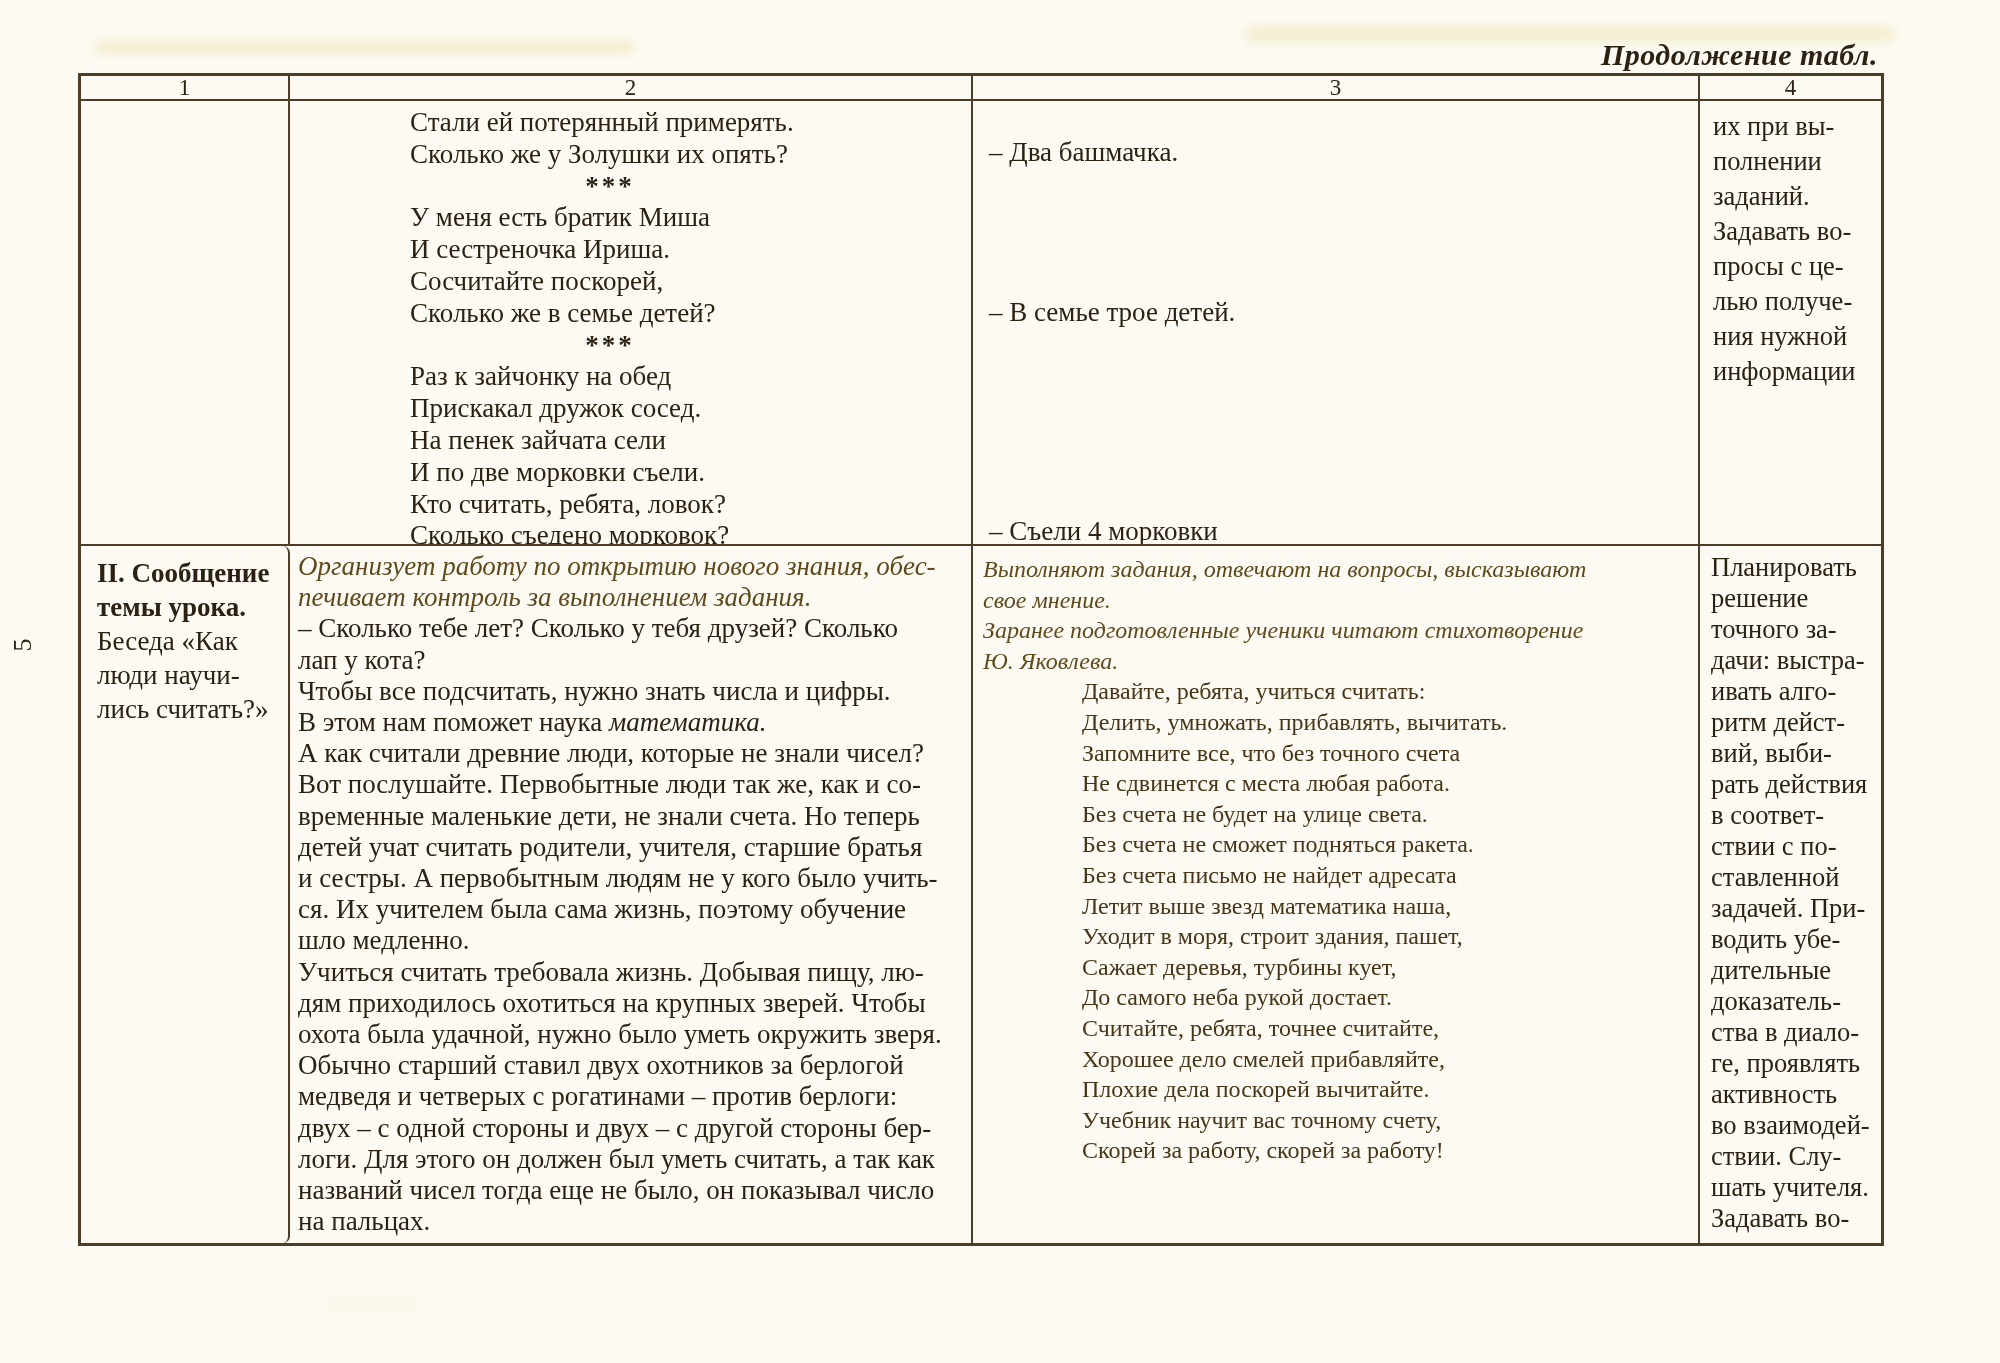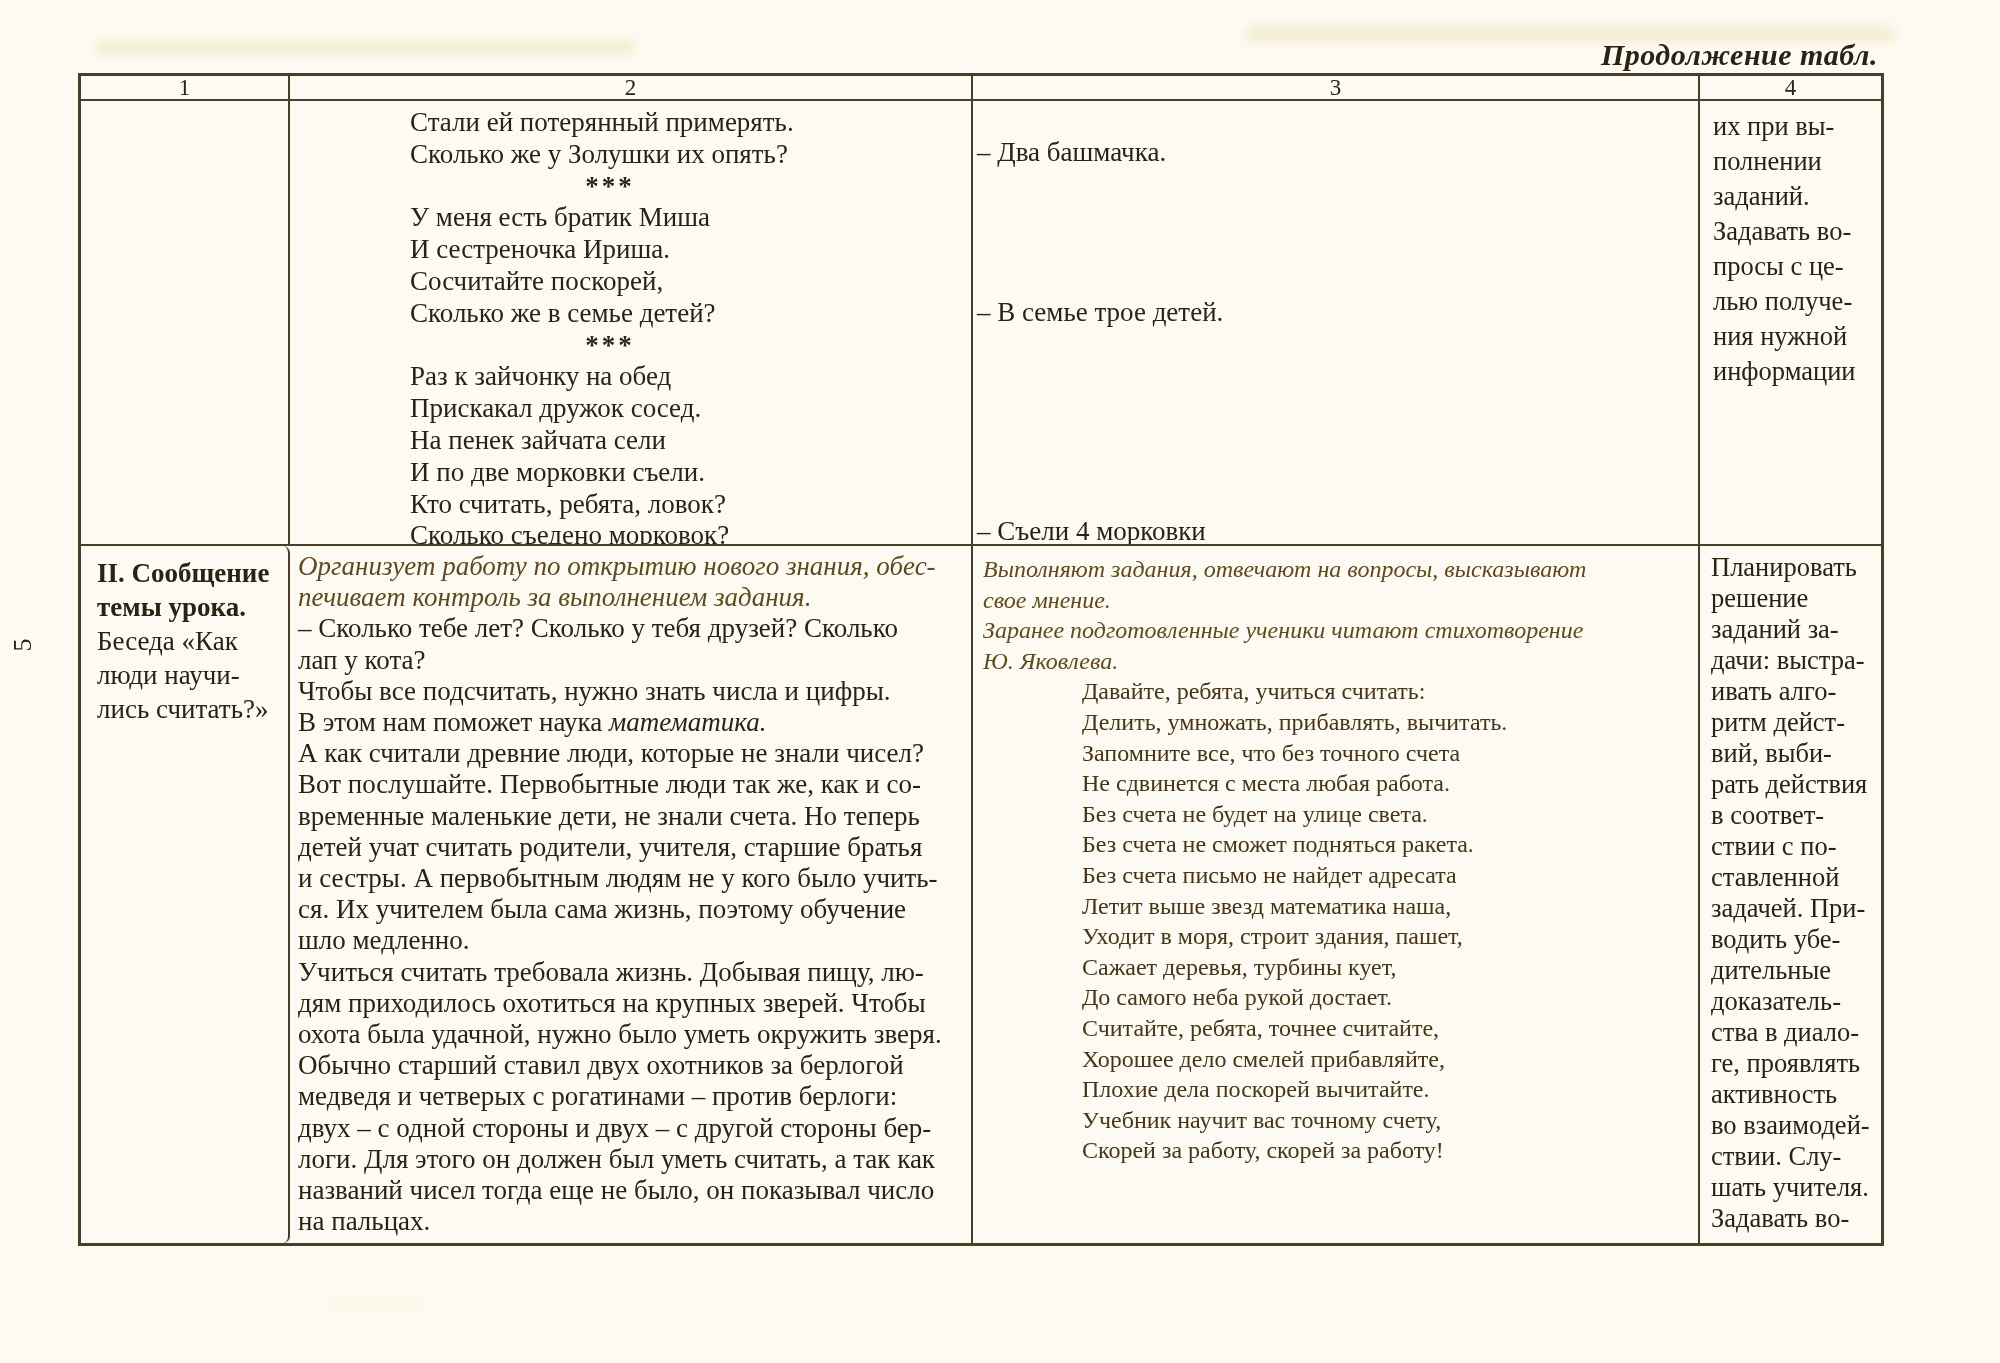--- a/index.html
+++ b/index.html
@@ -59,21 +59,21 @@
   .cell.lastrow{border-bottom:none;}
   .hcell{
     text-align:center;font-size:23px;line-height:24px;
   }
 
   .ln{white-space:nowrap;}
 
   
   .c-r1c2{padding:6px 0 0 120px;font-size:27px;line-height:31.8px;}
   .c-r1c2 .stars{width:400px;text-align:center;letter-spacing:3px;font-weight:bold;}
-  .c-r1c3 .ln{position:absolute;left:4px;font-size:27px;}
+  .c-r1c3 .ln{position:absolute;left:16px;font-size:27px;}
   .c-r1c3 .ln:nth-child(1){top:36px;}
   .c-r1c3 .ln:nth-child(2){top:196px;}
   .c-r1c3 .ln:nth-child(3){top:415px;}
   .c-r1c4{padding:8px 0 0 13px;font-size:26.5px;line-height:35px;}
 
   
   .c-r2c1{padding:10px 0 0 16px;font-size:27px;line-height:34px;border-radius:7px;}
   .c-r2c2{padding:5px 0 0 8px;font-size:27px;line-height:31.2px;}
   .c-r2c3{padding:8px 15px 0 10px;font-size:24px;line-height:30.6px;}
   .c-r2c4{padding:6px 0 0 11px;font-size:26.5px;line-height:31px;}
@@ -184,21 +184,21 @@
         <div class="poem ln">До самого неба рукой достает.</div>
         <div class="poem ln">Считайте, ребята, точнее считайте,</div>
         <div class="poem ln">Хорошее дело смелей прибавляйте,</div>
         <div class="poem ln">Плохие дела поскорей вычитайте.</div>
         <div class="poem ln">Учебник научит вас точному счету,</div>
         <div class="poem ln">Скорей за работу, скорей за работу!</div>
       </div>
     <div class="cell c-r2c4 lastcol lastrow">
         <div class="ln">Планировать</div>
         <div class="ln">решение</div>
-        <div class="ln">заданий за-</div>
+        <div class="ln">точного за-</div>
         <div class="ln">дачи: выстра-</div>
         <div class="ln">ивать алго-</div>
         <div class="ln">ритм дейст-</div>
         <div class="ln">вий, выби-</div>
         <div class="ln">рать действия</div>
         <div class="ln">в соответ-</div>
         <div class="ln">ствии с по-</div>
         <div class="ln">ставленной</div>
         <div class="ln">задачей. При-</div>
         <div class="ln">водить убе-</div>

